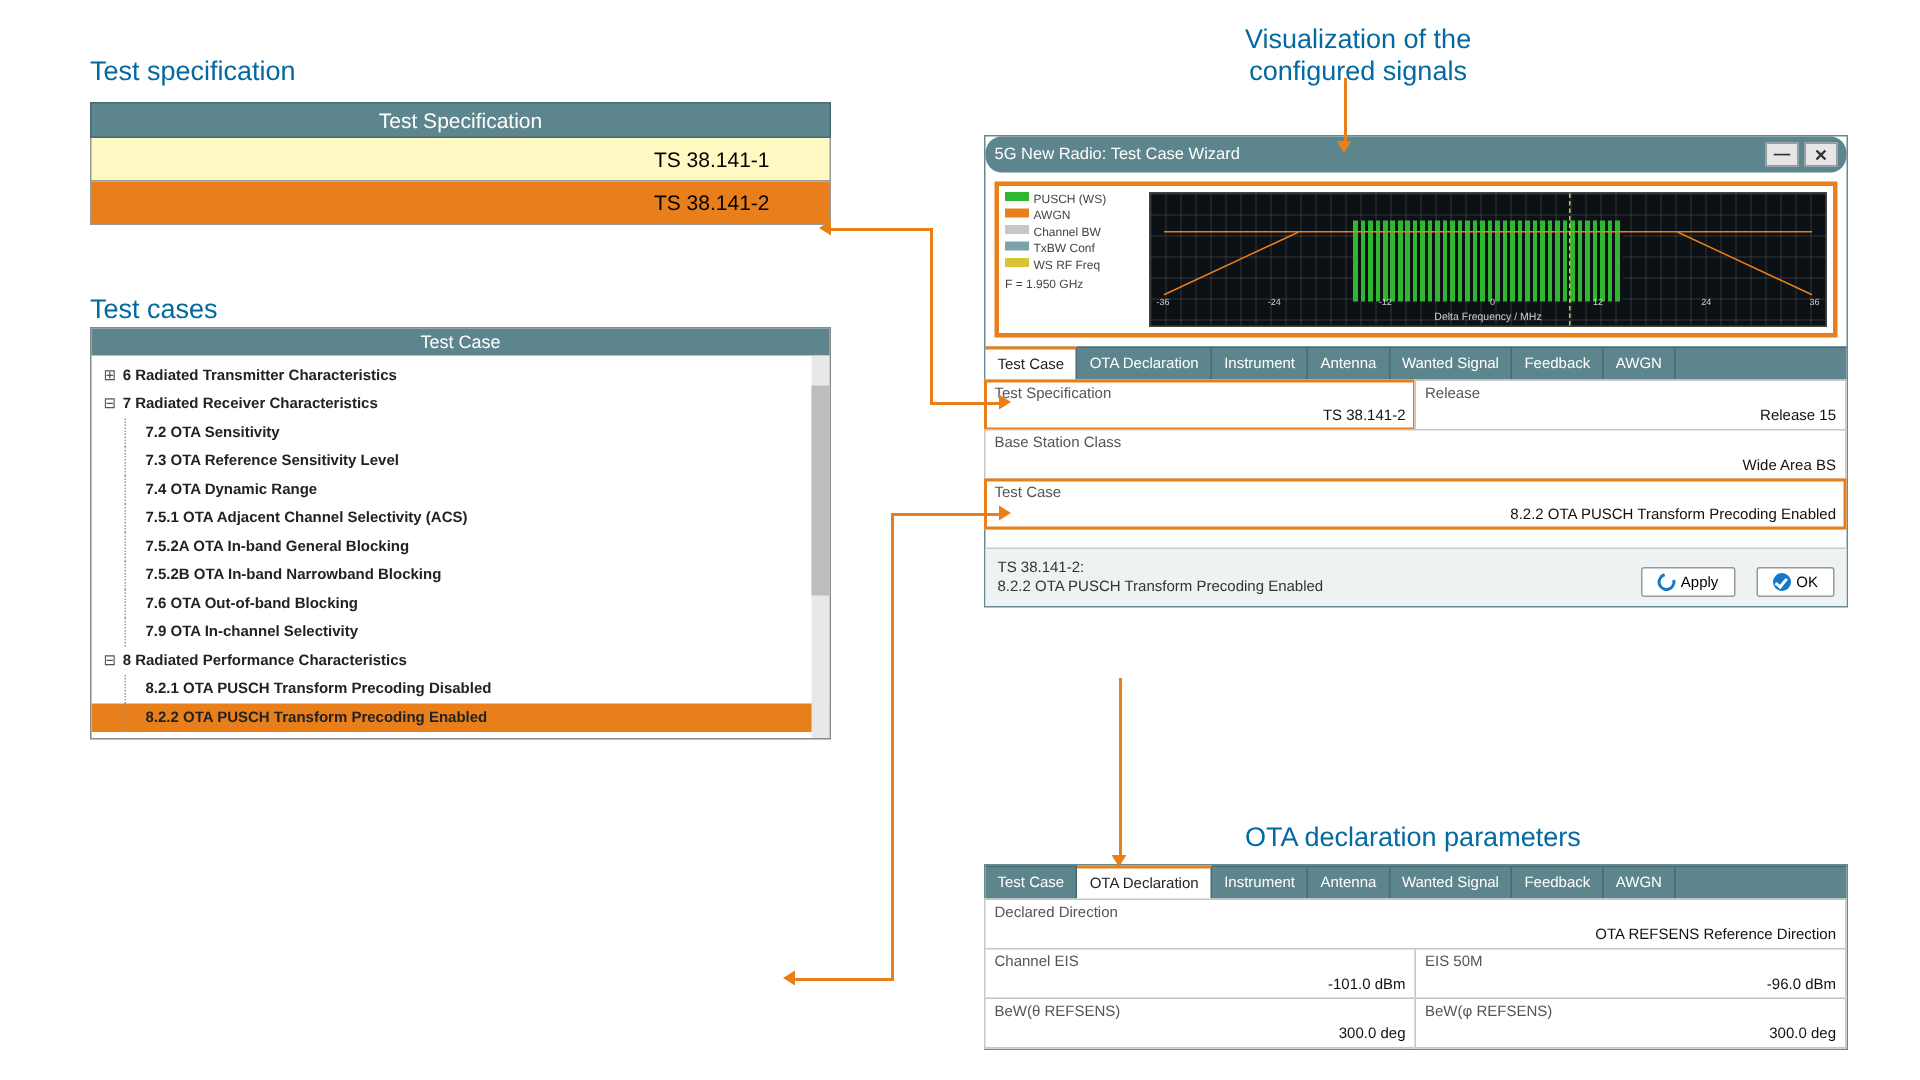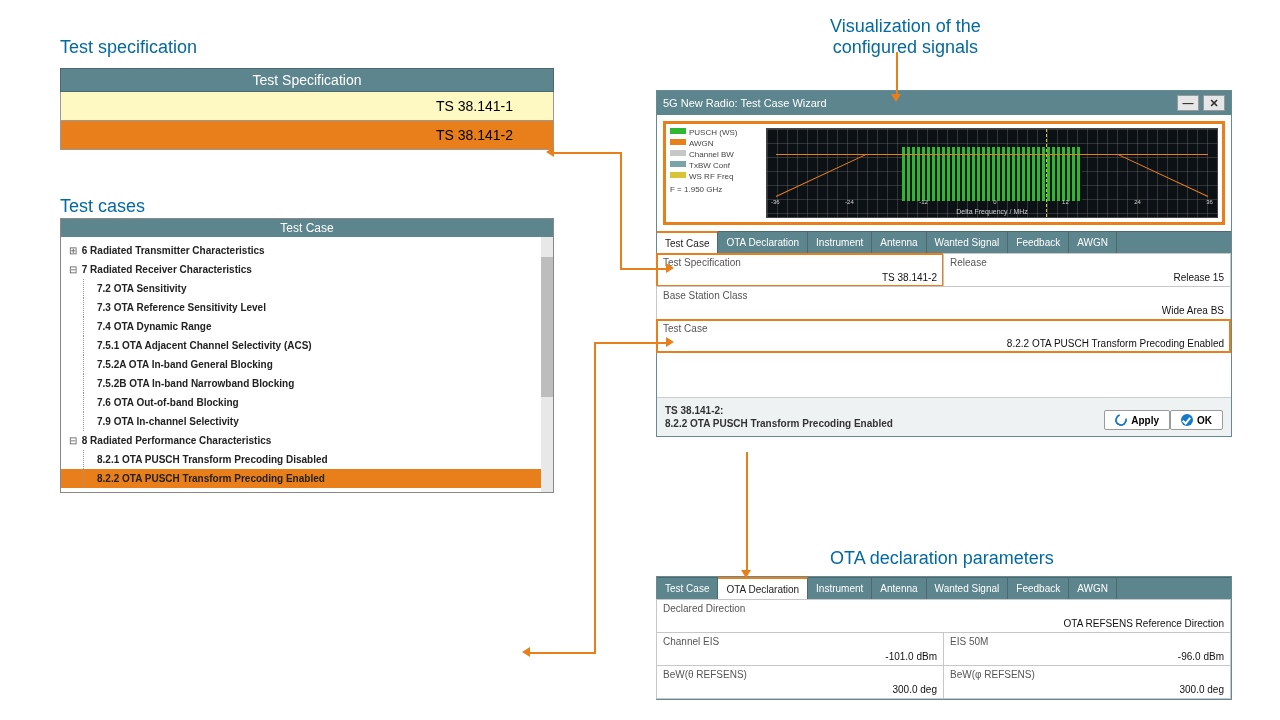--- a/index.html
+++ b/index.html
@@ -20,21 +20,21 @@
   .tg { padding-left: 8px; font-weight: 700; }
   .tg .sym { display:inline-block; width:10px; color:#555; font-weight:400; }
   .ti { padding-left: 36px; font-weight: 700; position: relative; }
   .ti::before { content:''; position:absolute; left:22px; top:0; bottom:0; border-left:1px dotted #999; }
   .ti.sel { background: #e97f1a; }
   .tree-scroll { position:absolute; right:0; top:0; bottom:0; width:12px; background:#e8e8e8; }
   .tree-thumb { position:absolute; right:0; top:20px; width:12px; height:140px; background:#bdbdbd; }
 
   
   .wizard { left: 656px; top: 90px; width: 576px; border: 1px solid #668a92; background: #fff; }
-  .wz-titlebar { background: #5d858d; color:#fff; padding: 4px 6px; font-size: 11px; display:flex; justify-content:space-between; align-items:center; }
+  .wz-titlebar { background: #5d858d; color:#fff; padding: 4px 6px; font-size: 11px; display:flex; justify-content:space-between; align-items:center;border-radius:11px; }
   .wz-btns { display:flex; gap:4px; }
   .wz-btn { width:22px; height:16px; background:#e6e6e6; border:1px solid #999; display:flex; align-items:center; justify-content:center; font-size:11px; font-weight:bold; color:#333;}
   .viz { margin: 6px; border: 3px solid #e97f1a; padding: 4px; display:flex; gap:4px; background:#fff; }
   .legend { width: 92px; font-size:8px; color:#444; }
   .leg-row { display:flex; gap:3px; margin-bottom:2px; }
   .leg-sw { width:16px; height:6px; }
   .spect { flex:1; height:90px; background:#0c1116; position:relative; border:1px solid #444; }
   .spect .grid { position:absolute; inset:0; background-image:
      linear-gradient(to right, rgba(120,120,120,.35) 1px, transparent 1px),
      linear-gradient(to bottom, rgba(120,120,120,.35) 1px, transparent 1px);
@@ -48,23 +48,23 @@
   .xticks { position:absolute; left:0; right:0; bottom:12px; color:#cfcfcf; font-size:6px; display:flex; justify-content:space-between; padding:0 4px;}
 
   .wz-tabs { background:#5d858d; display:flex; border-top:1px solid #4a6a70; }
   .wz-tab { color:#fff; font-size:10px; padding:5px 8px; border-right:1px solid #4a6a70; cursor:pointer; }
   .wz-tab.active { background:#fff; color:#222; border-top:2px solid #e97f1a; margin-top:-1px; }
   .frow { display:flex; }
   .fcell { flex:1; border:1px solid #c7c7c7; margin:-1px 0 0 -1px; padding:3px 6px 12px 6px; position:relative; background:#fff; min-height:34px; }
   .fcell .lab { font-size:10px; color:#555; }
   .fcell .val { position:absolute; right:6px; bottom:3px; font-size:10px; color:#111; }
   .fcell.hl { outline:2px solid #e97f1a; outline-offset:-2px; }
-  .wz-footer { background:#eef2f3; padding:6px 8px; display:flex; justify-content:space-between; align-items:flex-end; border-top:1px solid #ccc; margin-top:44px;font-weight:bold; }
+  .wz-footer { background:#eef2f3; padding:6px 8px; display:flex; justify-content:space-between; align-items:flex-end; border-top:1px solid #ccc; margin-top:12px; }
   .wz-note { font-size:10px; color:#333; line-height:1.3; }
-  .wz-bot-btns { display:flex; gap:0; }
+  .wz-bot-btns { display:flex; gap:14px; }
   .btn { background:#fff; border:1px solid #9a9a9a; padding:3px 10px; font-size:10px; display:flex; align-items:center; gap:4px; border-radius:2px; }
   .icon-refresh { width:12px; height:12px; border:2px solid #1578c9; border-radius:50%; border-top-color:transparent; transform:rotate(30deg); }
   .icon-check { width:12px; height:12px; background:#1578c9; border-radius:50%; position:relative; }
   .icon-check::after{content:'';position:absolute;left:3px;top:2px;width:3px;height:6px;border:solid #fff;border-width:0 2px 2px 0;transform:rotate(40deg);}
 
   
   .ota { left: 656px; top: 576px; width: 576px; border:1px solid #668a92; background:#fff; }
 
   
   .conn { position:absolute; background:#e97f1a; }

